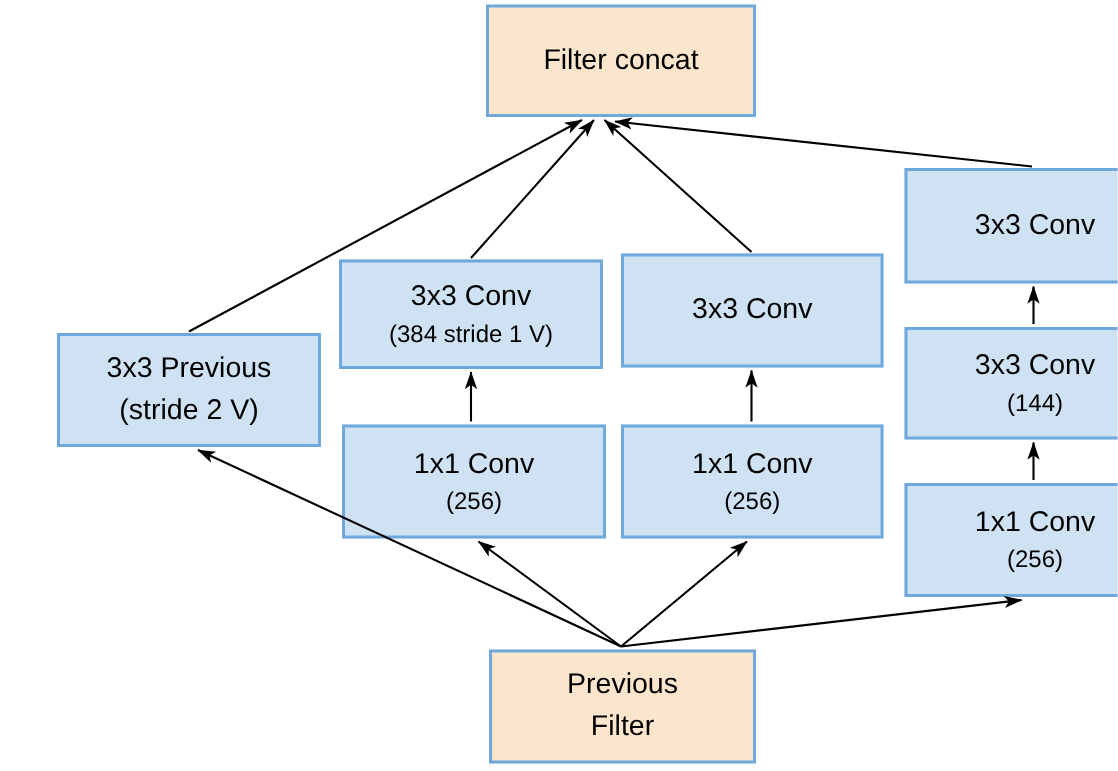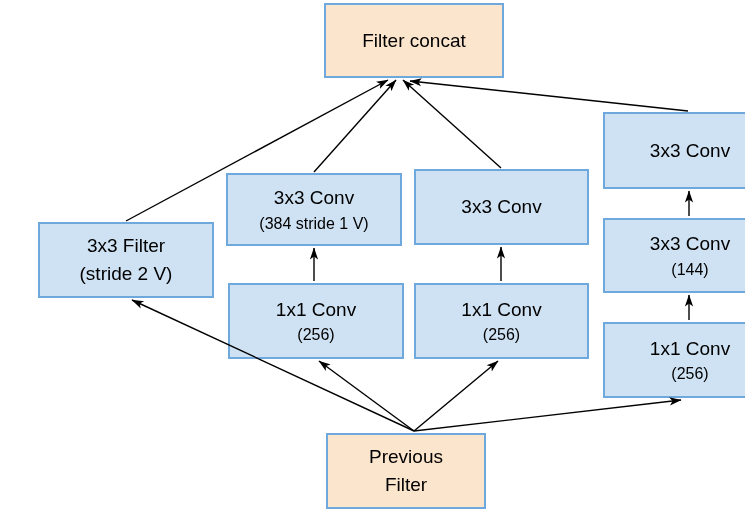--- a/index.html
+++ b/index.html
@@ -38,33 +38,33 @@
   
   #n-filter-concat  { left: 288px; top:   3px; width: 180px; height: 75px; }
   #n-maxpool        { left:   2px; top: 222px; width: 176px; height: 76px; }
   #n-conv384        { left: 190px; top: 173px; width: 176px; height: 73px; }
   #n-conv1x1-a      { left: 192px; top: 283px; width: 176px; height: 76px; }
   #n-conv288s       { left: 378px; top: 169px; width: 175px; height: 76px; }
   #n-conv1x1-b      { left: 378px; top: 283px; width: 175px; height: 76px; }
   #n-conv320        { left: 567px; top: 112px; width: 174px; height: 77px; }
   #n-conv288        { left: 567px; top: 218px; width: 174px; height: 75px; }
   #n-conv1x1-c      { left: 567px; top: 322px; width: 174px; height: 76px; }
-  #n-previous-layer { left: 290px; top: 433px; width: 160px; height: 76px; }
+  #n-previous-layer { left: 290px; top: 433px; width: 178px; height: 76px; }
 </style>
 </head>
 <body>
 
 <div class="canvas">
 
   <div class="node io" id="n-filter-concat">
     <span class="l1">Filter concat</span>
   </div>
 
   <div class="node" id="n-maxpool">
-    <span class="l1">3x3 Filter</span>
+    <span class="l1">3x3 Previous</span>
     <span class="l2 big">(stride 2 V)</span>
   </div>
 
   <div class="node" id="n-conv384">
     <span class="l1">3x3 Conv</span>
     <span class="l2">(384 stride 1 V)</span>
   </div>
 
   <div class="node" id="n-conv1x1-a">
     <span class="l1">1x1 Conv</span>

